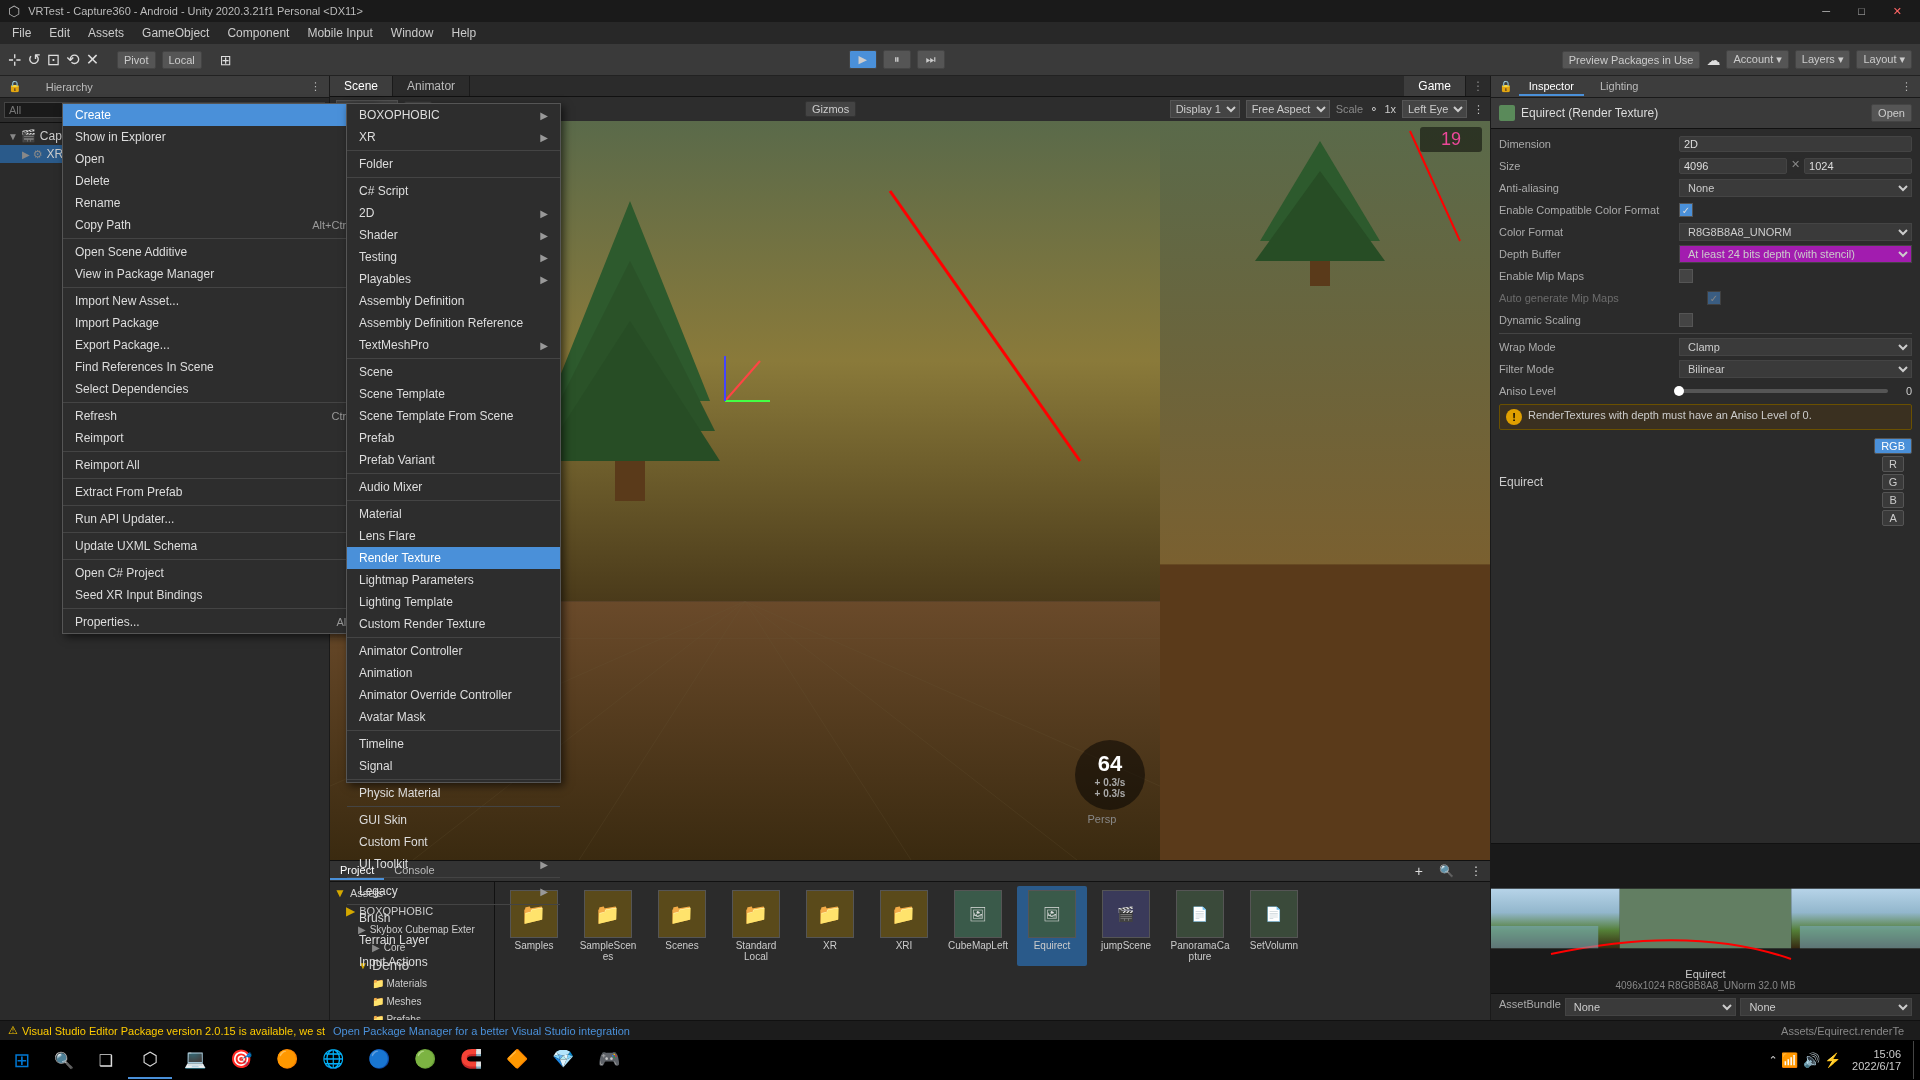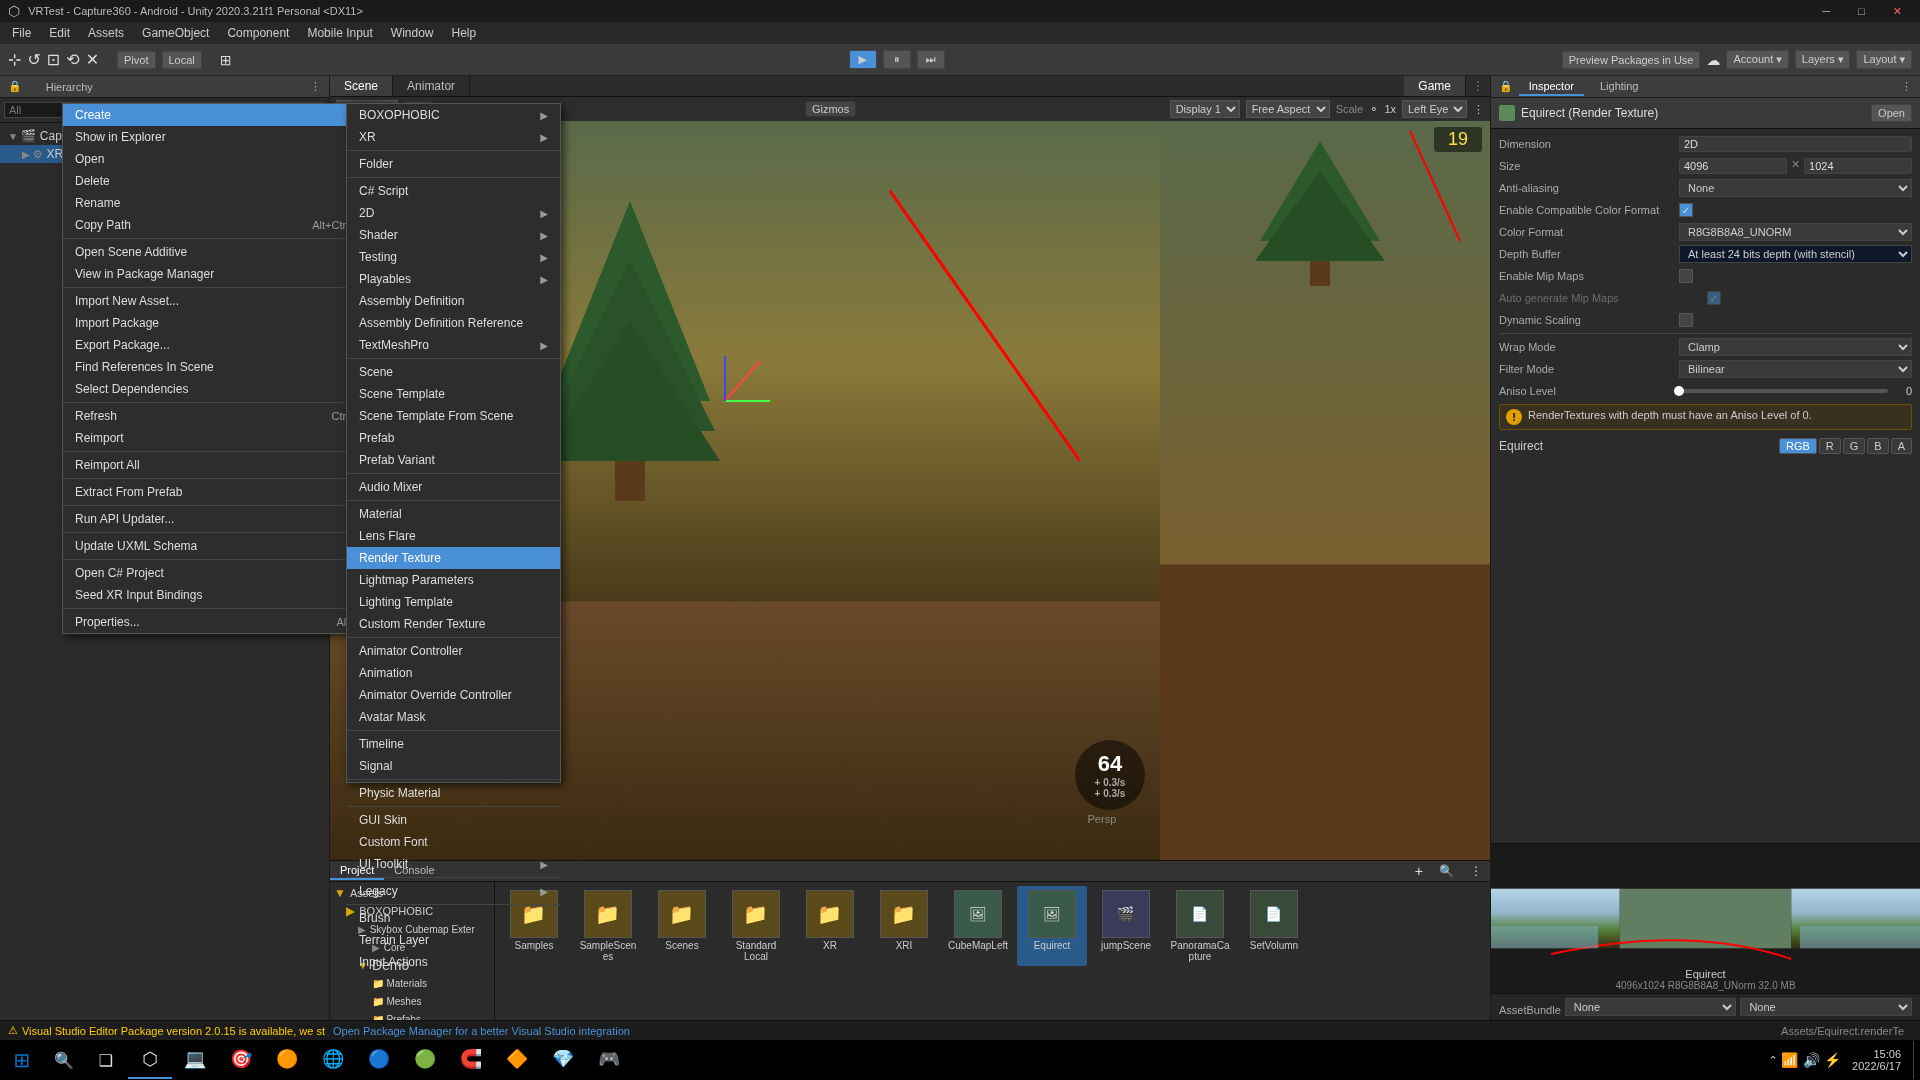--- a/index.html
+++ b/index.html
@@ -465,20 +465,21 @@
     }
 
     
     .equirect-channel-bar {
       display: flex;
       gap: 2px;
       padding: 4px 8px;
       background: #222;
       align-items: center;
       font-size: 11px;
+      flex-direction: column;
     }
     .channel-btn {
       padding: 1px 6px;
       background: #3a3a3a;
       border: 1px solid #555;
       color: #ccc;
       cursor: pointer;
       font-size: 11px;
       border-radius: 2px;
     }
@@ -507,21 +508,21 @@
       background: #fff;
       border-radius: 50%;
       position: absolute;
       top: -3px;
       right: -5px;
     }
 
     
     .asset-bundle-row {
       display: flex;
-      align-items: flex-end;
+      align-items: flex-start;
       padding: 4px 8px;
       gap: 4px;
       font-size: 11px;
       color: #aaa;
       background: #252525;
       border-top: 1px solid #111;
     }
     .ab-select {
       flex: 1;
       background: #3a3a3a;
@@ -705,21 +706,21 @@
                 <stop offset="100%" stop-color="#3a2a10"></stop>
               </linearGradient>
             </defs>
             <rect width="100%" height="100%" fill="url(#gamesky)"></rect>
             <rect y="60%" width="100%" height="40%" fill="#5a3a1a"></rect>
             <polygon points="160,20 100,120 220,120" fill="#2d5a2d"></polygon>
             <polygon points="160,50 95,140 225,140" fill="#274d25"></polygon>
             <rect x="150" y="140" width="20" height="25" fill="#5a3a1a"></rect>
             <line x1="250" y1="10" x2="300" y2="120" stroke="red" stroke-width="2"></line>
           </svg>
-          <span style="position:absolute;top:6px;right:8px;font-size:18px;color:#fde047;background:rgba(0,0,0,0.5);padding:2px 14px;border-radius:3px;">19</span>
+          <span style="position:absolute;top:6px;right:8px;font-size:18px;color:#ec4899;background:rgba(0,0,0,0.5);padding:2px 21px;border-radius:3px;">19</span>
         </div>
       </div>
 
       <div id="project-console">
         <div class="project-tabs">
           <div class="panel-tab active" style="padding:2px 10px;font-size:11px;cursor:pointer;color:#fff;border-bottom:2px solid #4a90d9;">Project</div>
           <div class="panel-tab" style="padding:2px 10px;font-size:11px;cursor:pointer;color:#bbb;">Console</div>
           <span style="flex:1;"></span>
           <span style="padding:2px 8px;cursor:pointer;font-size:14px;">+</span>
           <span style="padding:2px 8px;cursor:pointer;">🔍</span>
@@ -871,21 +872,21 @@
 
         <div class="inspector-row">
           <span class="inspector-label">Color Format</span>
           <select style="flex:1;background:#3a3a3a;border:1px solid #444;color:#ccc;font-size:11px;padding:1px 4px;">
             <option>R8G8B8A8_UNORM</option>
           </select>
         </div>
 
         <div class="inspector-row">
           <span class="inspector-label">Depth Buffer</span>
-          <select style="flex:1;background:#0f172a;border:1px solid #444;color:#ccc;font-size:11px;padding:1px 4px;">
+          <select style="flex:1;background:#a21caf;border:1px solid #444;color:#ccc;font-size:11px;padding:1px 4px;">
             <option>At least 24 bits depth (with stencil)</option>
           </select>
         </div>
 
         <div class="inspector-row">
           <span class="inspector-label">Enable Mip Maps</span>
           <div class="inspector-checkbox"></div>
         </div>
 
         <div class="inspector-row" style="opacity:0.5;gap:28px;">

